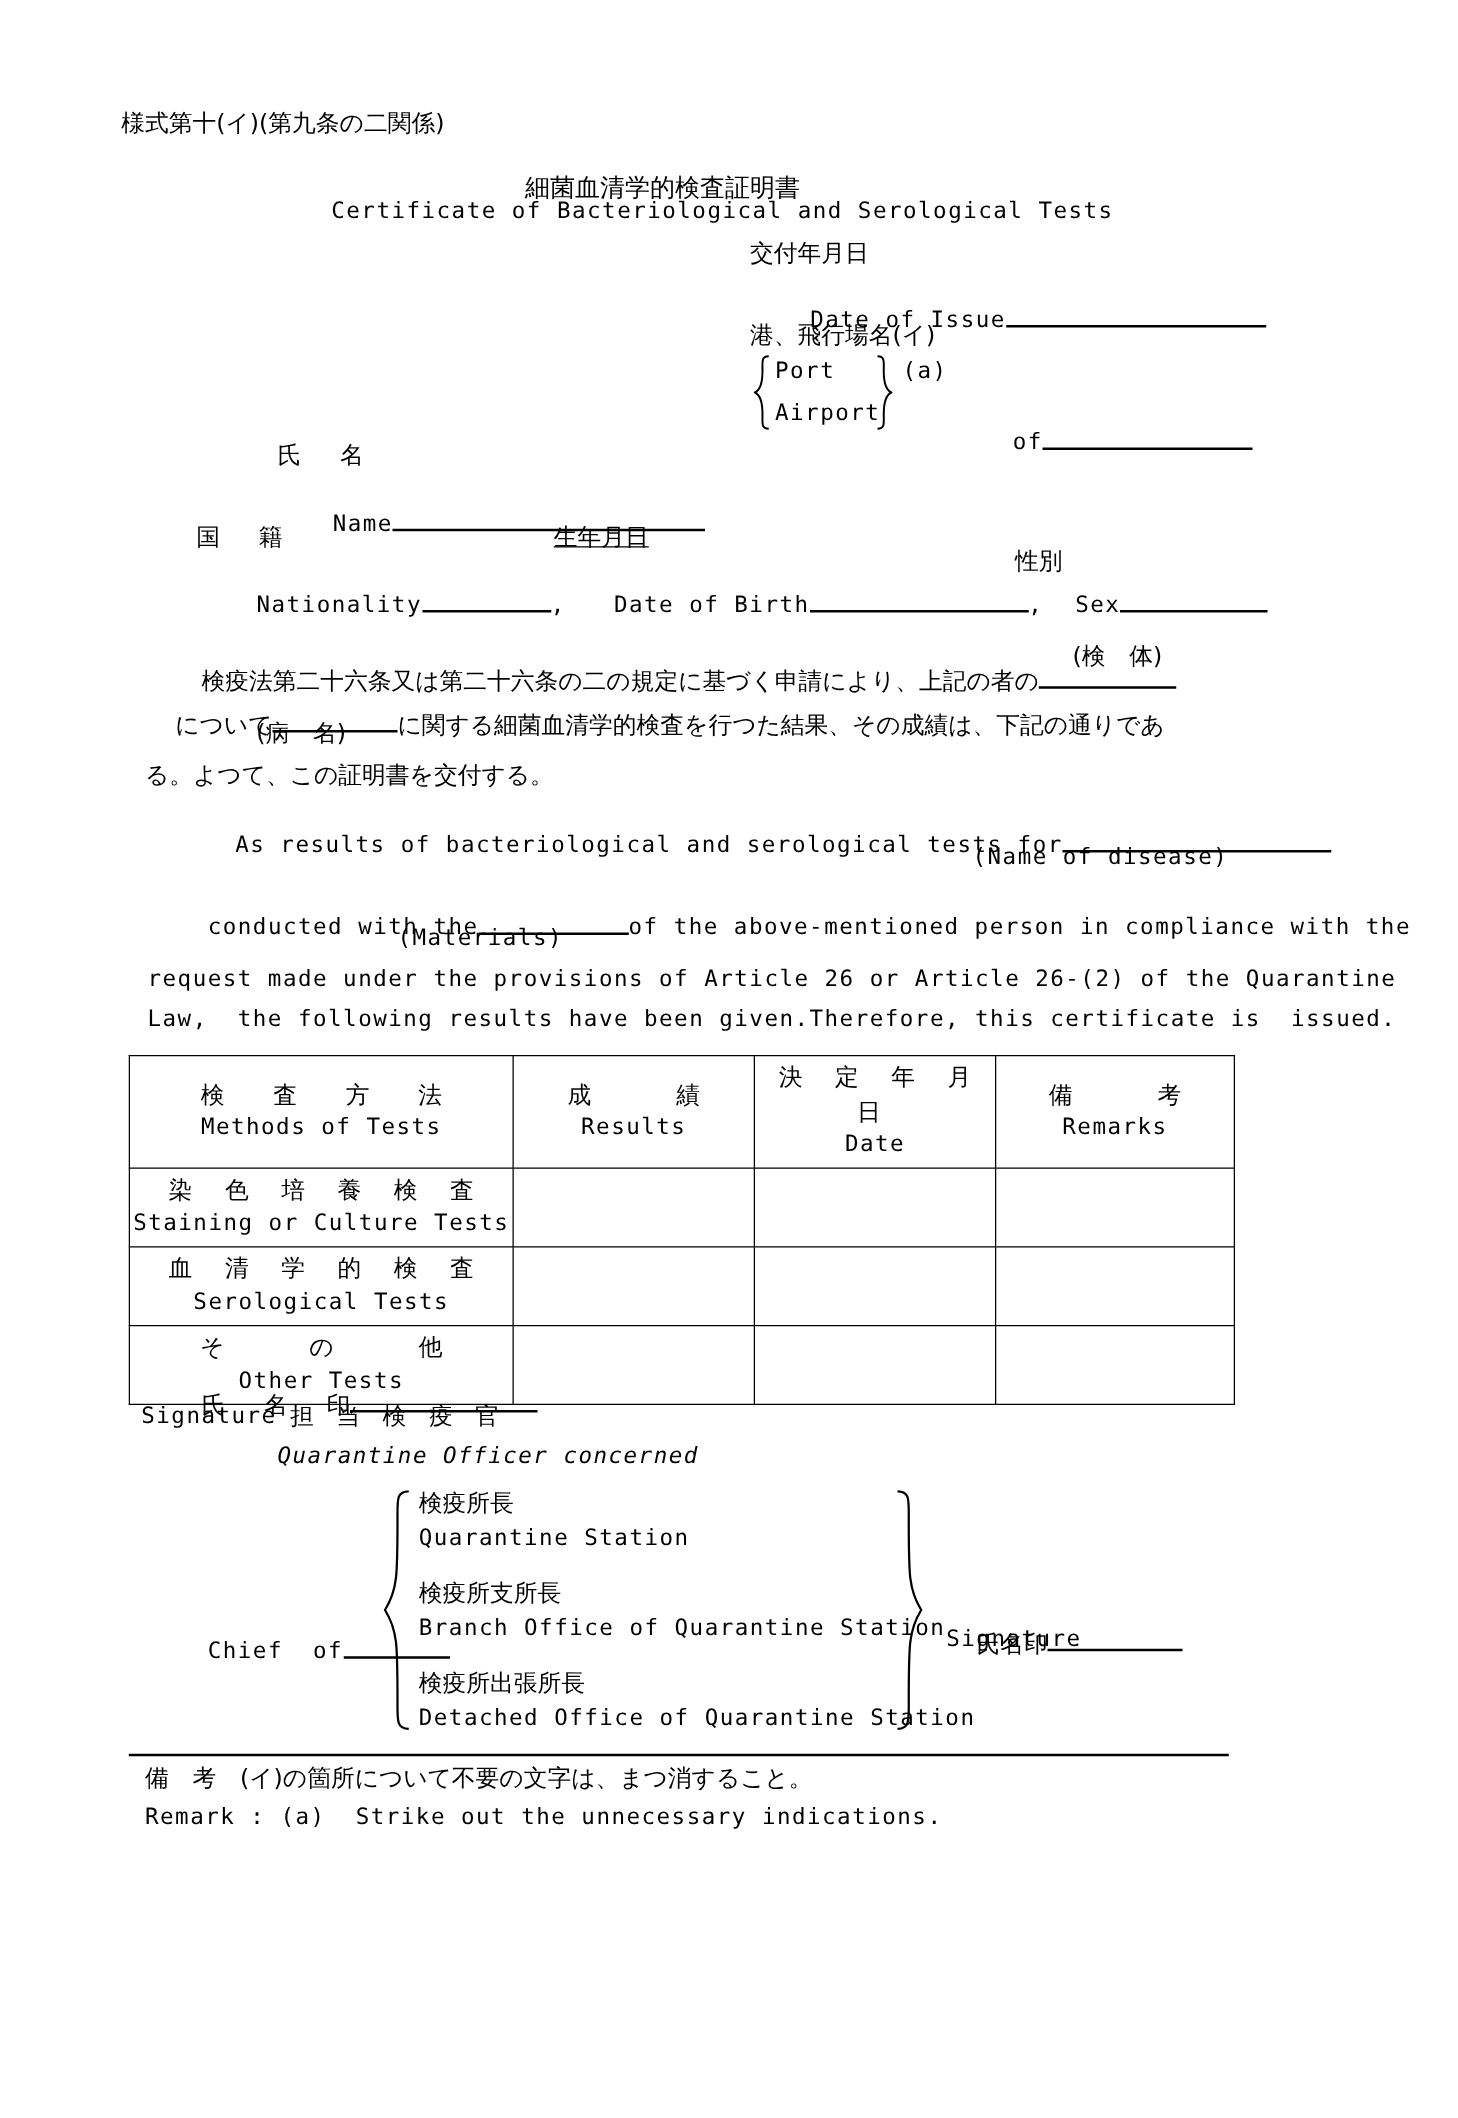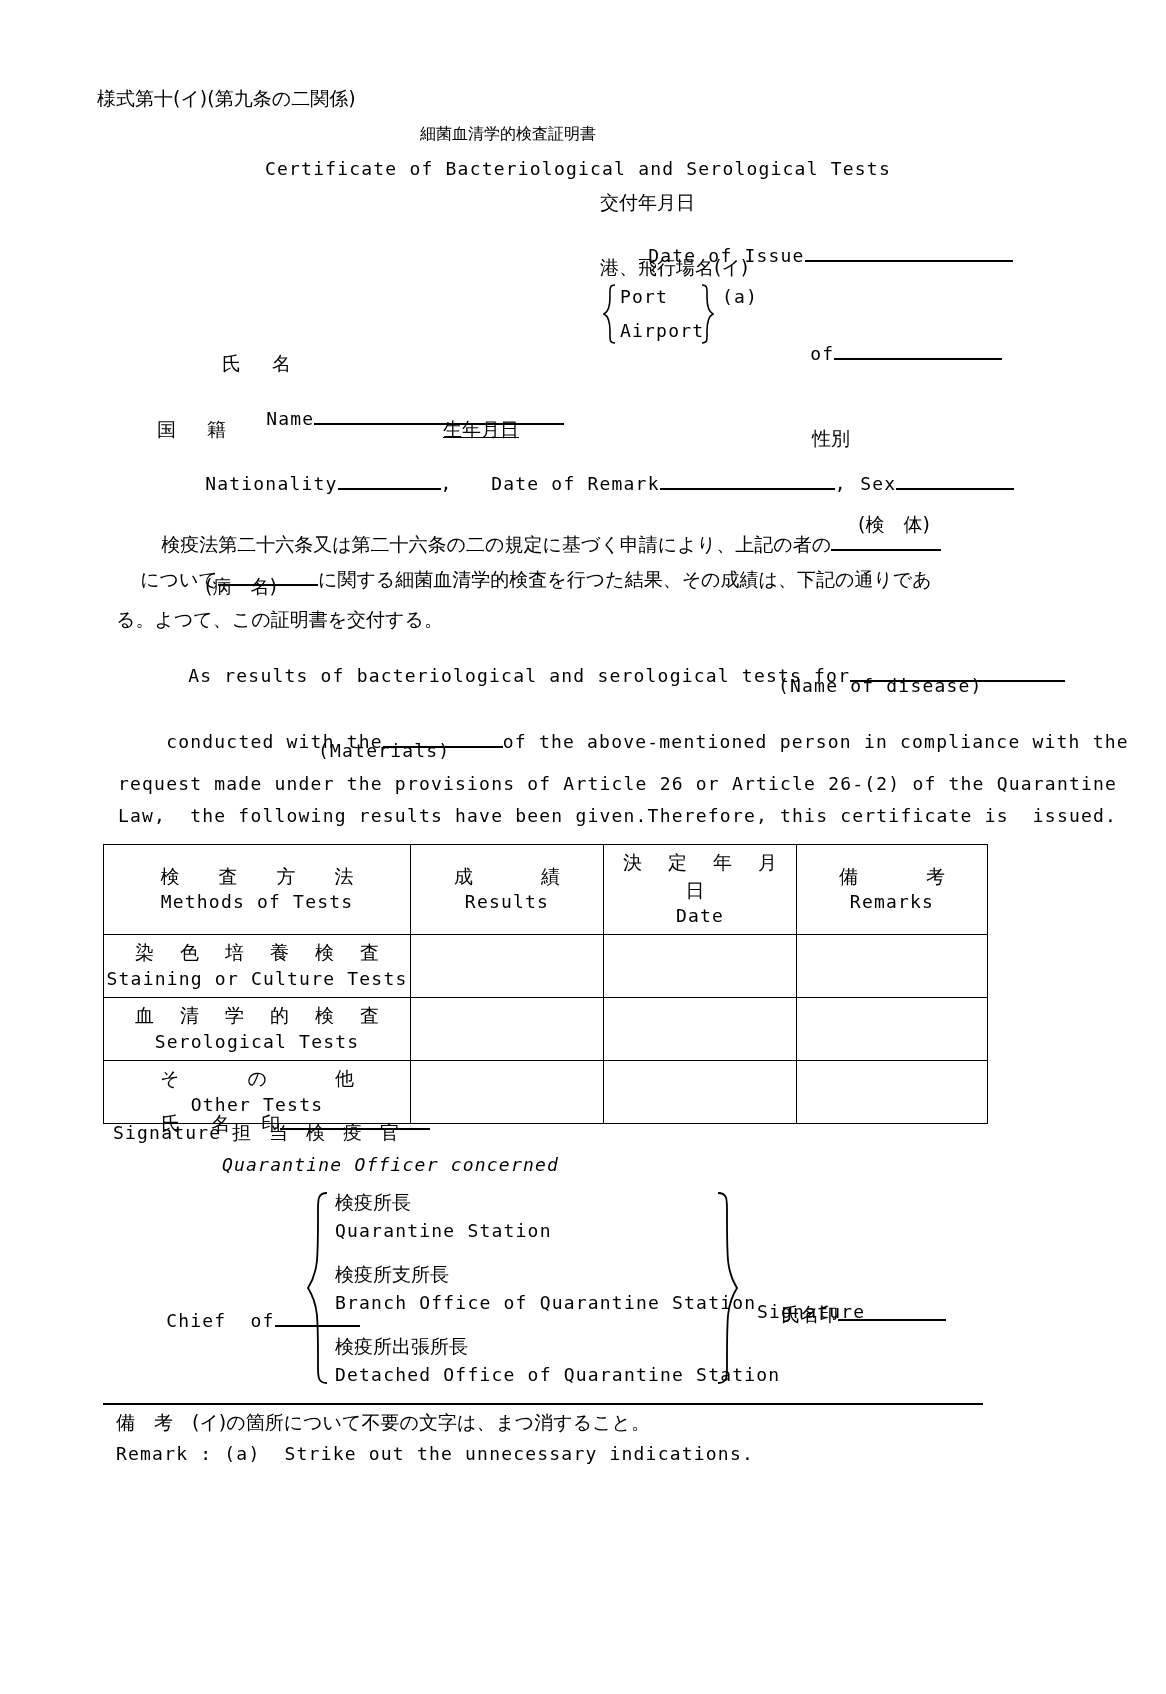--- a/index.html
+++ b/index.html
@@ -81,21 +81,21 @@
     border-top: 2px solid #000;
   }
 </style>
 </head>
 <body>
 
 <div id="page">
 
   <div class="abs jp" style="left:97px; top:86px;">様式第十(イ)(第九条の二関係)</div>
 
-  <div class="abs jp" style="left:420px; top:124px; font-size:16px;">細菌血清学的検査証明書</div>
+  <div class="abs jp" style="left:420px; top:137px; font-size:20px;">細菌血清学的検査証明書</div>
   <div class="abs en" style="left:265px; top:158px;">Certificate of Bacteriological and Serological Tests</div>
 
   <div class="abs jp" style="left:600px; top:190px;">交付年月日</div>
   <div class="abs en" style="left:600px; top:222px;">
     <span>Date of Issue</span><span class="rule" style="width:208px;"></span>
   </div>
 
   <div class="abs jp" style="left:600px; top:255px;">港、飛行場名(イ)</div>
 
   <svg class="brace" style="left:603px; top:283px;" width="14" height="62" viewBox="0 0 14 62">
@@ -113,27 +113,27 @@
     <span>of</span><span class="rule" style="width:168px;"></span>
   </div>
 
   <div class="abs jpw" style="left:222px; top:351px;">氏　名</div>
   <div class="abs en" style="left:218px; top:385px;">
     <span>Name</span><span class="rule" style="width:250px;"></span>
   </div>
 
   <div class="abs jpw" style="left:157px; top:417px;">国　籍</div>
   <div class="abs jp" style="left:443px; top:417px;text-decoration:underline;">生年月日</div>
-  <div class="abs jp" style="left:812px; top:426px;">性別</div>
+  <div class="abs jp" style="left:812px; top:436px;">性別</div>
 
   <div class="abs en" style="left:157px; top:450px;">
     <span>Nationality</span><span class="rule" style="width:103px;"></span><span>,</span>
   </div>
   <div class="abs en" style="left:443px; top:450px;">
-    <span>Date of Remark</span><span class="rule" style="width:175px;"></span><span>,</span>
+    <span>Date of Birth</span><span class="rule" style="width:175px;"></span><span>,</span>
   </div>
   <div class="abs en" style="left:812px; top:450px;">
     <span>Sex</span><span class="rule" style="width:118px;"></span>
   </div>
 
   <div class="abs jp" style="left:137px; top:510px;">
     <span>検疫法第二十六条又は第二十六条の二の規定に基づく申請により、上記の者の</span><span class="rule" style="width:110px;"></span>
   </div>
   <div class="abs jp" style="left:858px; top:512px;">(検　体)</div>
 

